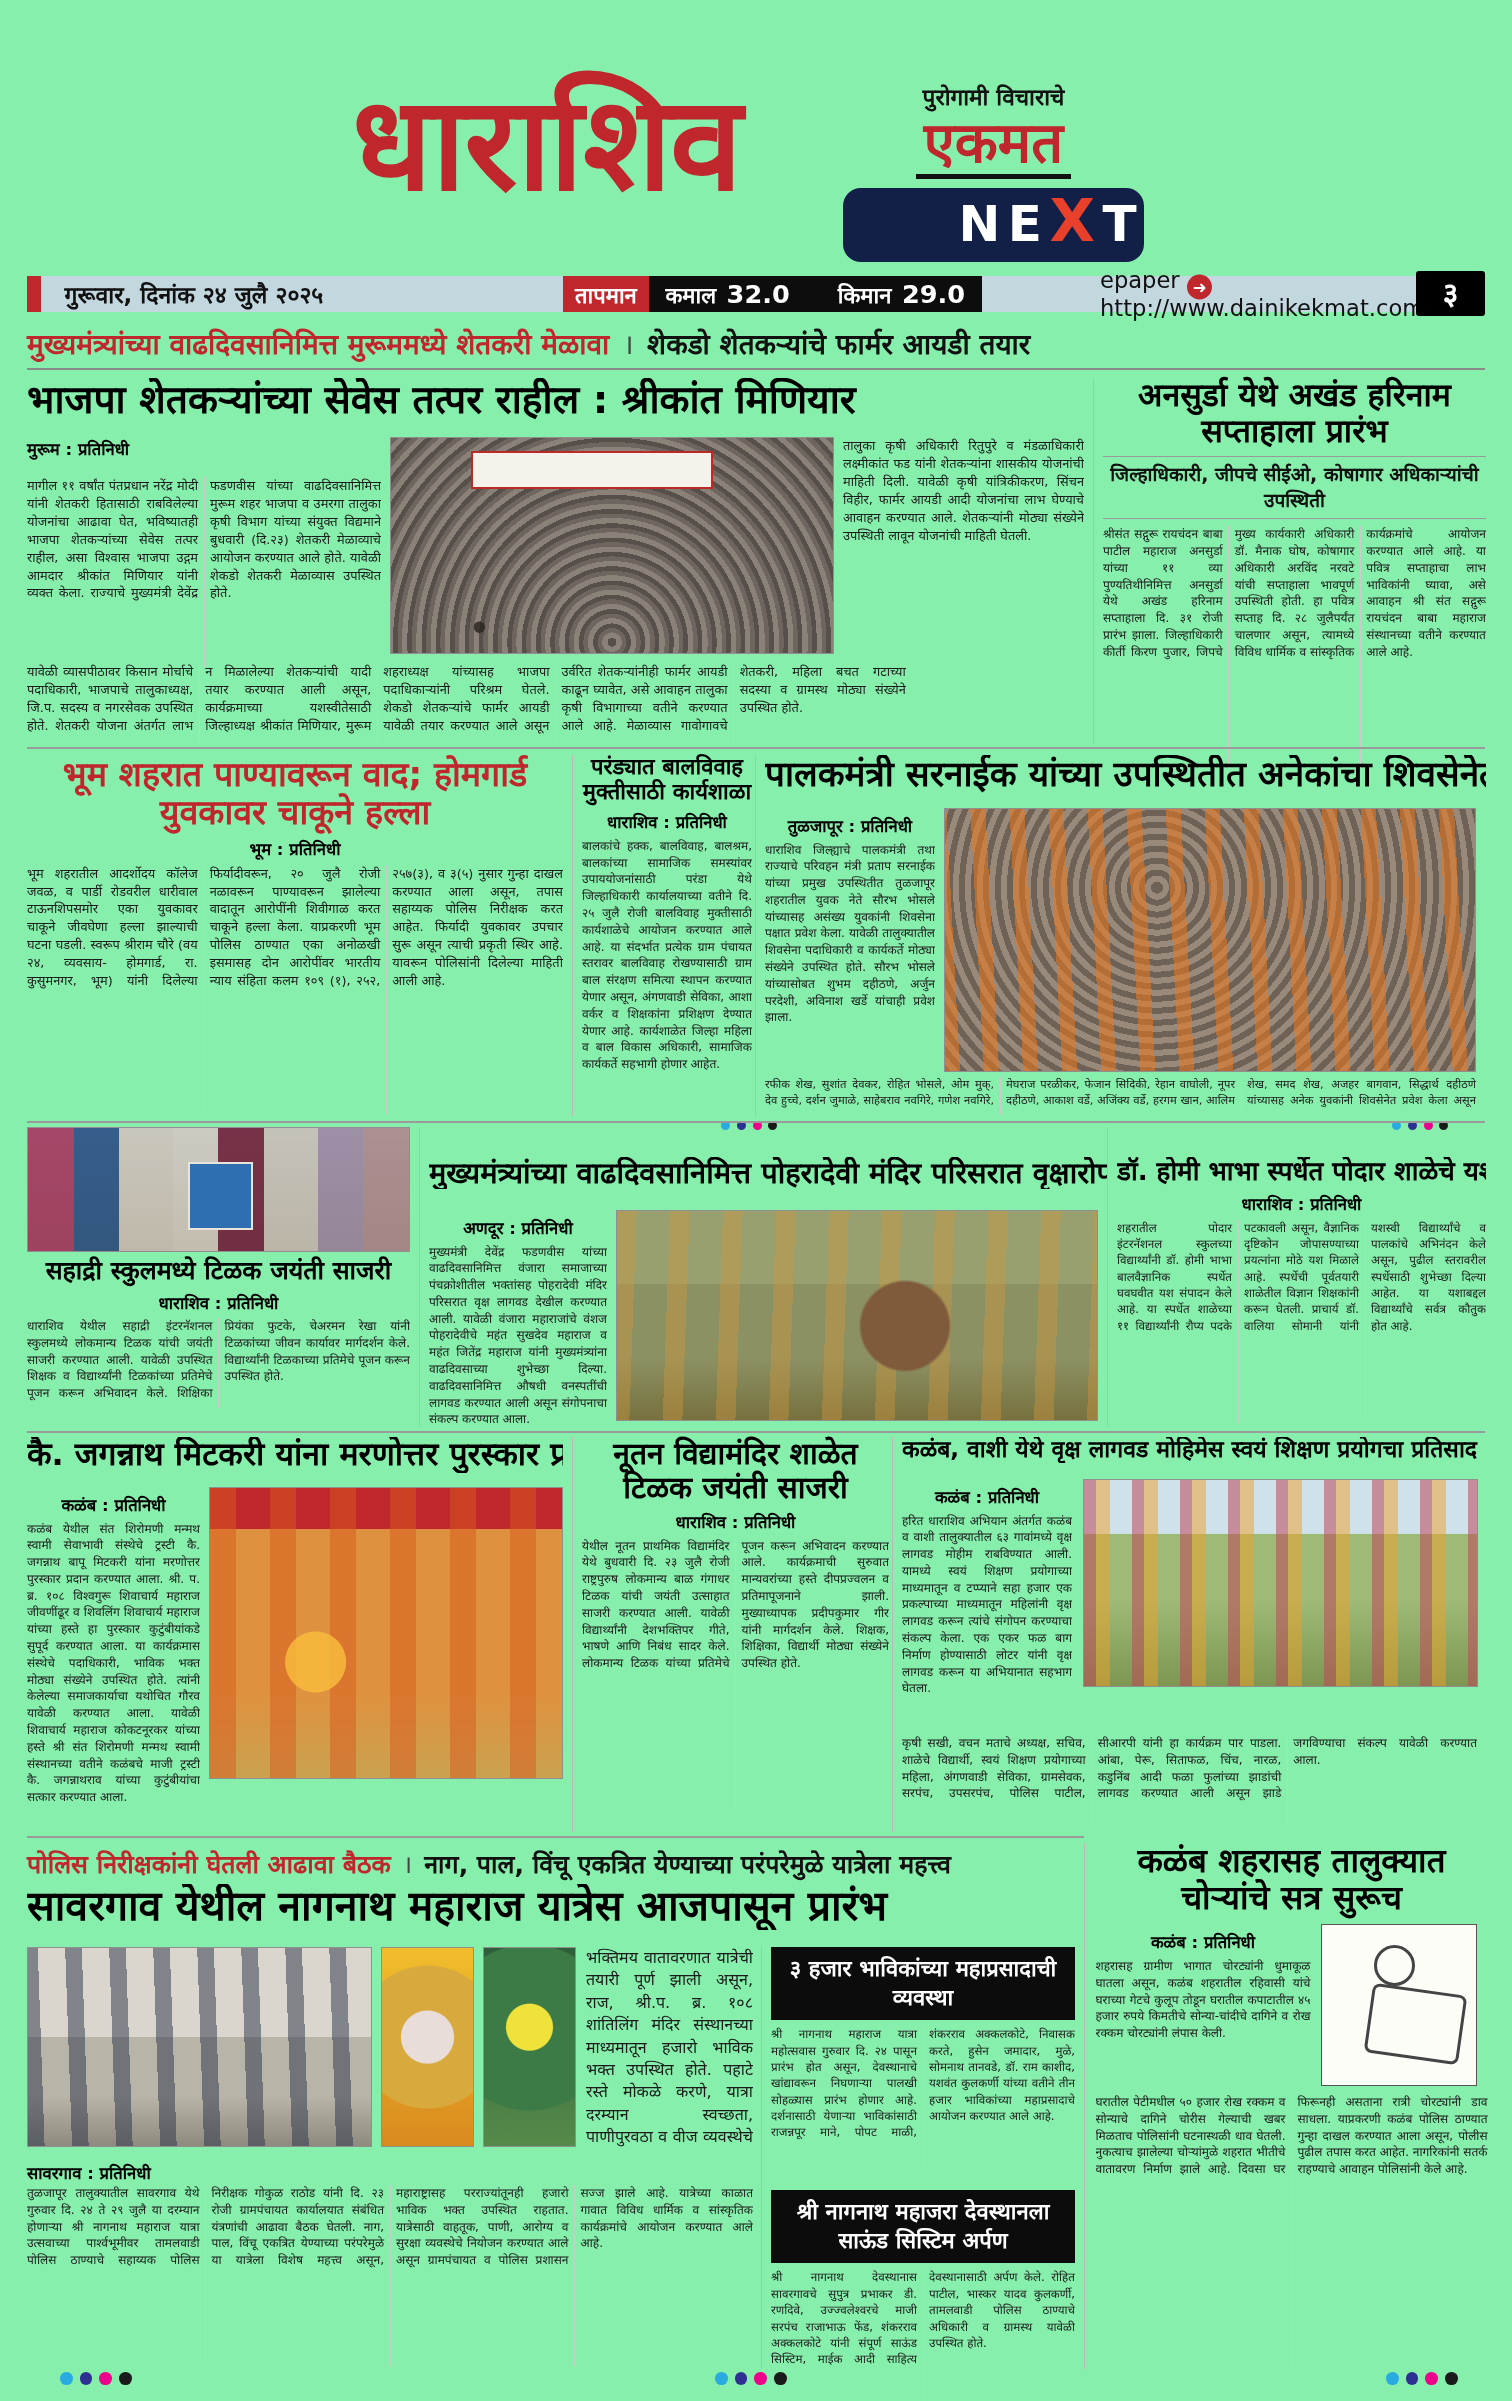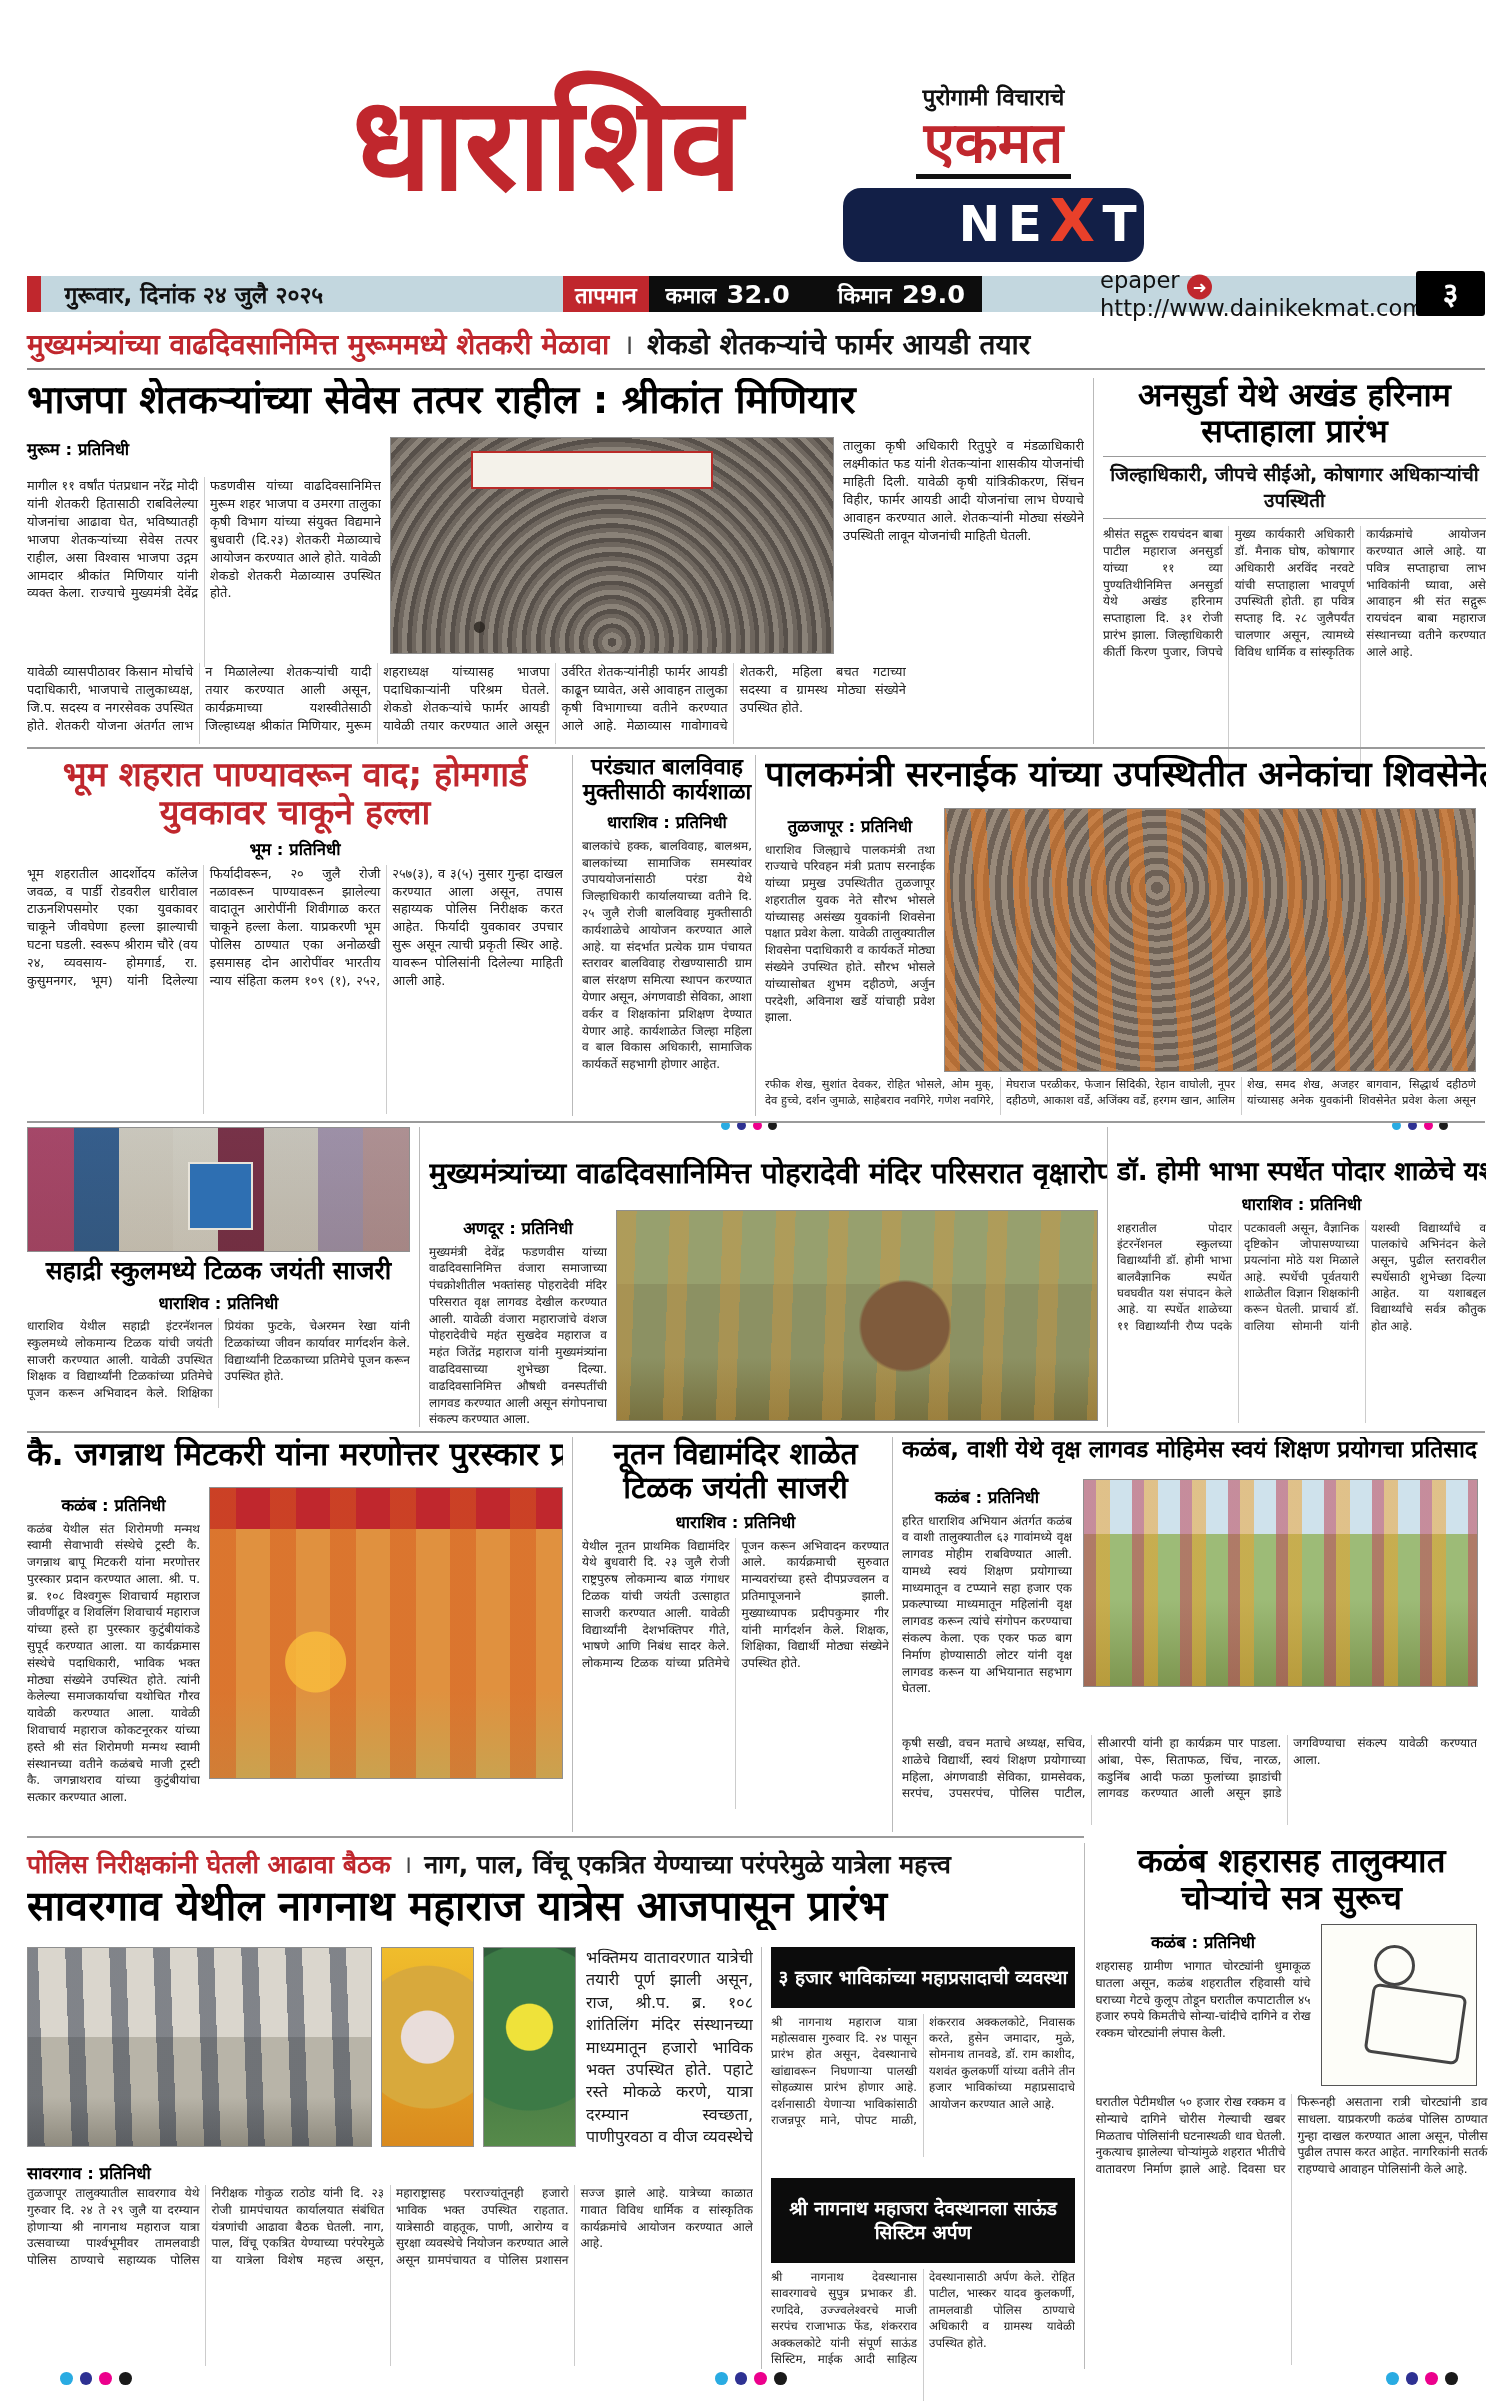--- a/index.html
+++ b/index.html
@@ -1,33 +1,33 @@
 <!DOCTYPE html>
 <html style="--red: #c0272d; --navy: #121f47; --teal: #176d86;font-size:12px"><head>
 <meta charset="utf-8">
 <style>
   html,body{margin:0;padding:0;background:#e9e9e9}
-  .page{position:relative;width:1512px;height:2401px;background:#ffffff;margin:0 auto;
+  .page{position:relative;width:1512px;height:2401px;background:#86efac;margin:0 auto;
         font-family:"DejaVu Sans",sans-serif;color:#111;overflow:hidden}
   .abs{position:absolute}
   .hl{font-weight:bold;color:#000;line-height:1.12}
   .red{color:var(--red,#c0272d)}
   .c{text-align:center}
   .nw{white-space:nowrap;overflow:hidden}
   .by{font-weight:bold;text-align:center;font-size:16.6px;margin:6px 0 4.5px 0;color:#000}
   .bd{text-align:justify;font-size:12.8px;line-height:1.40;color:#1b1b1b;overflow:hidden}
   .k2{column-count:2;column-gap:12px;column-rule:0.8px solid #ccc}
   .k3{column-count:3;column-gap:12px;column-rule:0.8px solid #ccc}
   .k4{column-count:4;column-gap:12px;column-rule:0.8px solid #ccc}
   .k6{column-count:6;column-gap:12px;column-rule:0.8px solid #ccc}
   .ph{border:0.8px solid #8f8f8f;box-sizing:border-box}
   .vrule{border-left:0.8px solid #b9b9b9}
   .hrule{background:#9a9a9a}
   .blackbar{background:#0c0c0c;color:#fff;font-weight:bold;text-align:center;
-            font-size:19px;line-height:1.3;padding:18px 6px}
+            font-size:22px;line-height:1.3;padding:8px 6px}
   .dot{display:inline-block;width:12.8px;height:12.8px;border-radius:50%;margin-right:6.8px}
   
   .masthead-title{font-size:130px;font-weight:bold;color:var(--red,#c0272d);line-height:1;letter-spacing:-1.5px}
   .brand{font-size:56px;font-weight:bold;color:var(--red,#c0272d);border-bottom:5.3px solid #111;display:inline-block;line-height:1.1;padding:0 7.5px}
   .nextbox{background:var(--navy,#121f47);color:#fff;border-radius:18px;text-align:right;
            font-size:50px;font-weight:bold;letter-spacing:7.5px;height:74px;line-height:66px}
   .nextbox .x{color:#e8402a;font-size:59px}
   
   .datebar{background:#c3d7df;display:flex;align-items:center;height:36px}
   .tempred{background:var(--red,#c0272d);color:#fff;font-weight:bold;font-size:22px;padding:3px 12px}

